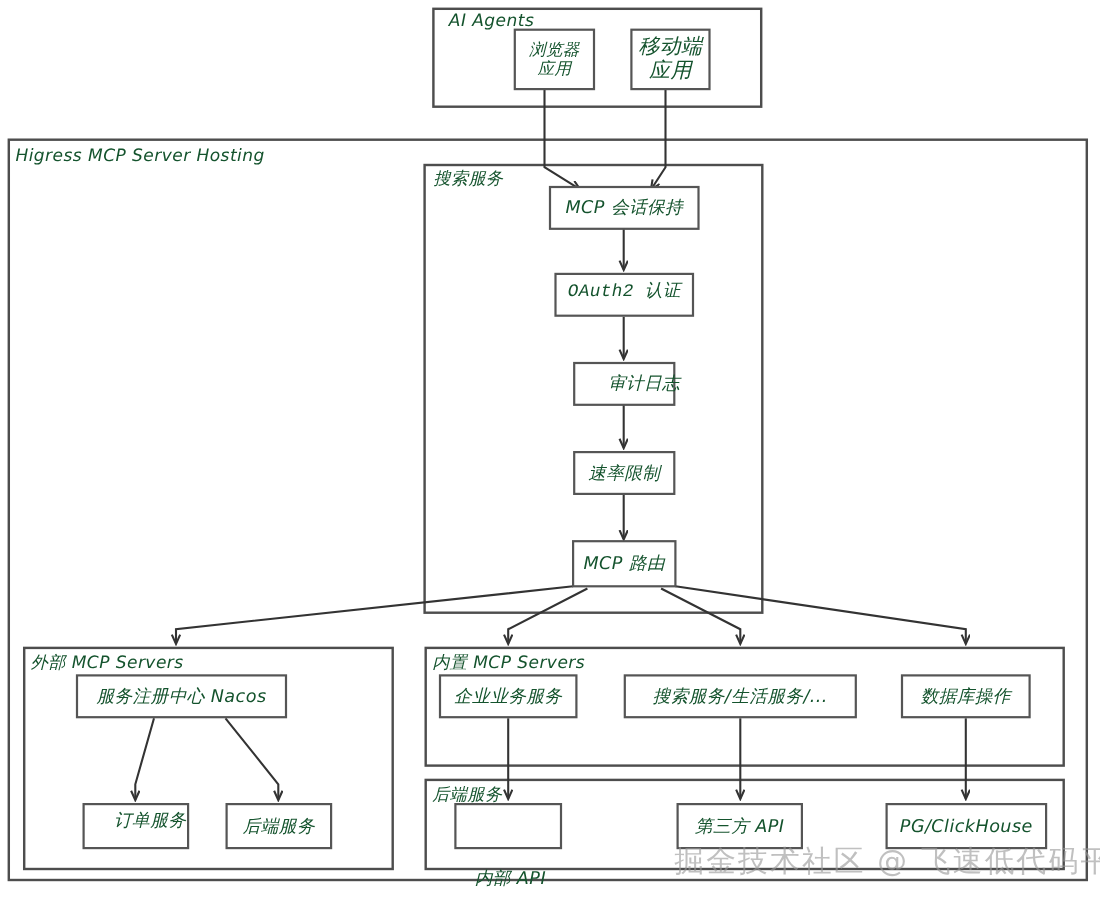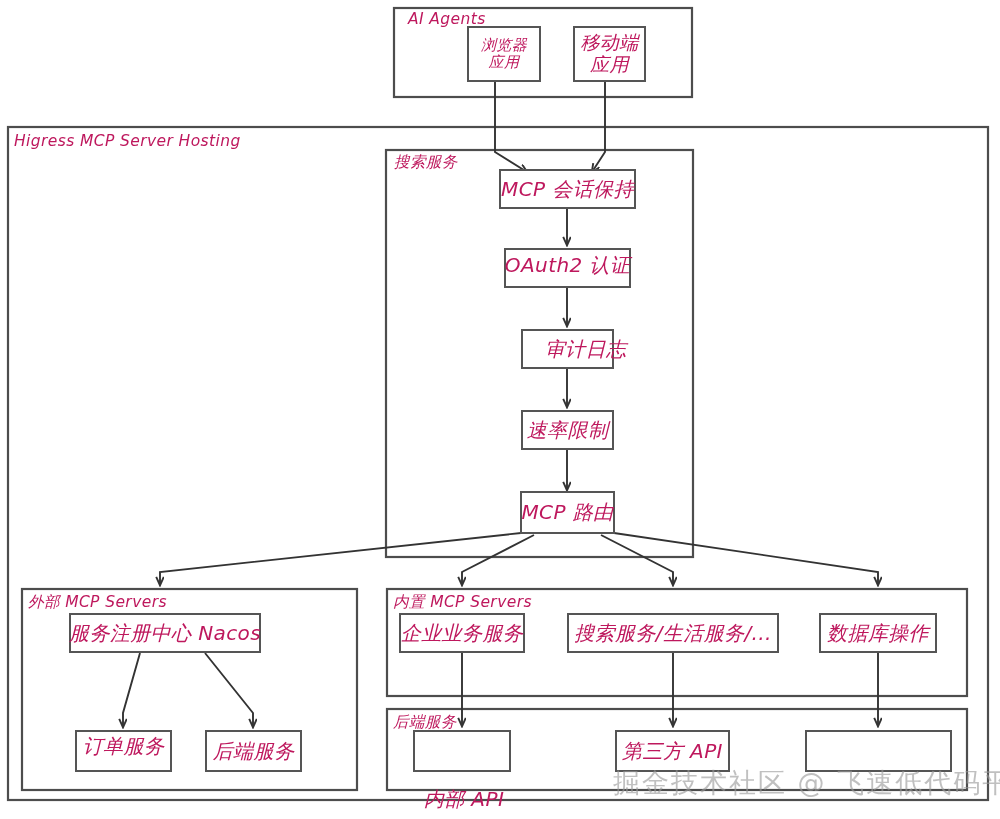--- a/index.html
+++ b/index.html
@@ -37,31 +37,31 @@
   }
   .edge {
     fill: none;
     stroke: #333333;
     stroke-width: 1.9;
     stroke-linecap: butt;
     stroke-linejoin: miter;
   }
   .lbl {
     position: absolute;
-    color: #be185d;
+    color: #14532d;
     white-space: nowrap;
     letter-spacing: 0.4px;
   }
   .grp-label {
     font-size: 15.5px;
     font-style: italic;
     font-family: "DejaVu Sans", "Liberation Sans", sans-serif;
   }
   .box-label {
-    font-size: 20px;
+    font-size: 16px;
     text-align: center;
     display: flex;
     align-items: center;
     justify-content: center;
     line-height: 1.15;
     font-style: italic;
   }
   .box-label.two-line {
     flex-direction: column;
   }
@@ -154,40 +154,41 @@
     <span>应用</span>
   </div>
 
   <div class="lbl box-label two-line" style="left:574px; top:27px; width:71px; height:54px; font-size:19px;">
     <span>移动端</span>
     <span>应用</span>
   </div>
 
   <div class="lbl box-label" style="left:500px; top:170px; width:135px; height:38px;">MCP 会话保持</div>
 
-  <div class="lbl box-label" style="left:505px; top:249px; width:125px; height:32px;">OAuth2 认证</div>
+  <div class="lbl box-label" style="left:505px; top:249px; width:125px; height:32px;font-family:Liberation Mono, monospace;">OAuth2 认证</div>
 
   <div class="lbl box-label" style="left:540px; top:330px; width:91px; height:38px;">审计日志</div>
 
   <div class="lbl box-label" style="left:521px; top:492px; width:93px; height:41px;">MCP 路由</div>
 
   <div class="lbl box-label" style="left:522px; top:411px; width:91px; height:38px;">速率限制</div>
 
   <div class="lbl box-label" style="left:70px; top:614px; width:190px; height:38px;">服务注册中心 Nacos</div>
 
-  <div class="lbl box-label" style="left:76px; top:731px; width:95px; height:31px;">订单服务</div>
+  <div class="lbl box-label" style="left:76px; top:731px; width:95px; height:31px;padding-left:13px;">订单服务</div>
 
   <div class="lbl box-label" style="left:206px; top:731px; width:95px; height:40px;">后端服务</div>
 
   <div class="lbl box-label" style="left:400px; top:614px; width:124px; height:38px;">企业业务服务</div>
 
   <div class="lbl box-label" style="left:568px; top:614px; width:210px; height:38px;">搜索服务/生活服务/...</div>
 
   <div class="lbl box-label" style="left:820px; top:614px; width:116px; height:38px;">数据库操作</div>
 
   <div class="lbl box-label" style="left:416px; top:731px; width:96px; height:40px;margin-top:48px;">内部 API</div>
 
   <div class="lbl box-label" style="left:616px; top:731px; width:113px; height:40px;">第三方 API</div>
 
+  <div class="lbl box-label" style="left:806px; top:731px; width:145px; height:40px;">PG/ClickHouse</div>
 
   <div class="watermark" style="left:613px; top:765px;">掘金技术社区 @ 飞速低代码平台</div>
 
 </div>
 
 </body></html>

